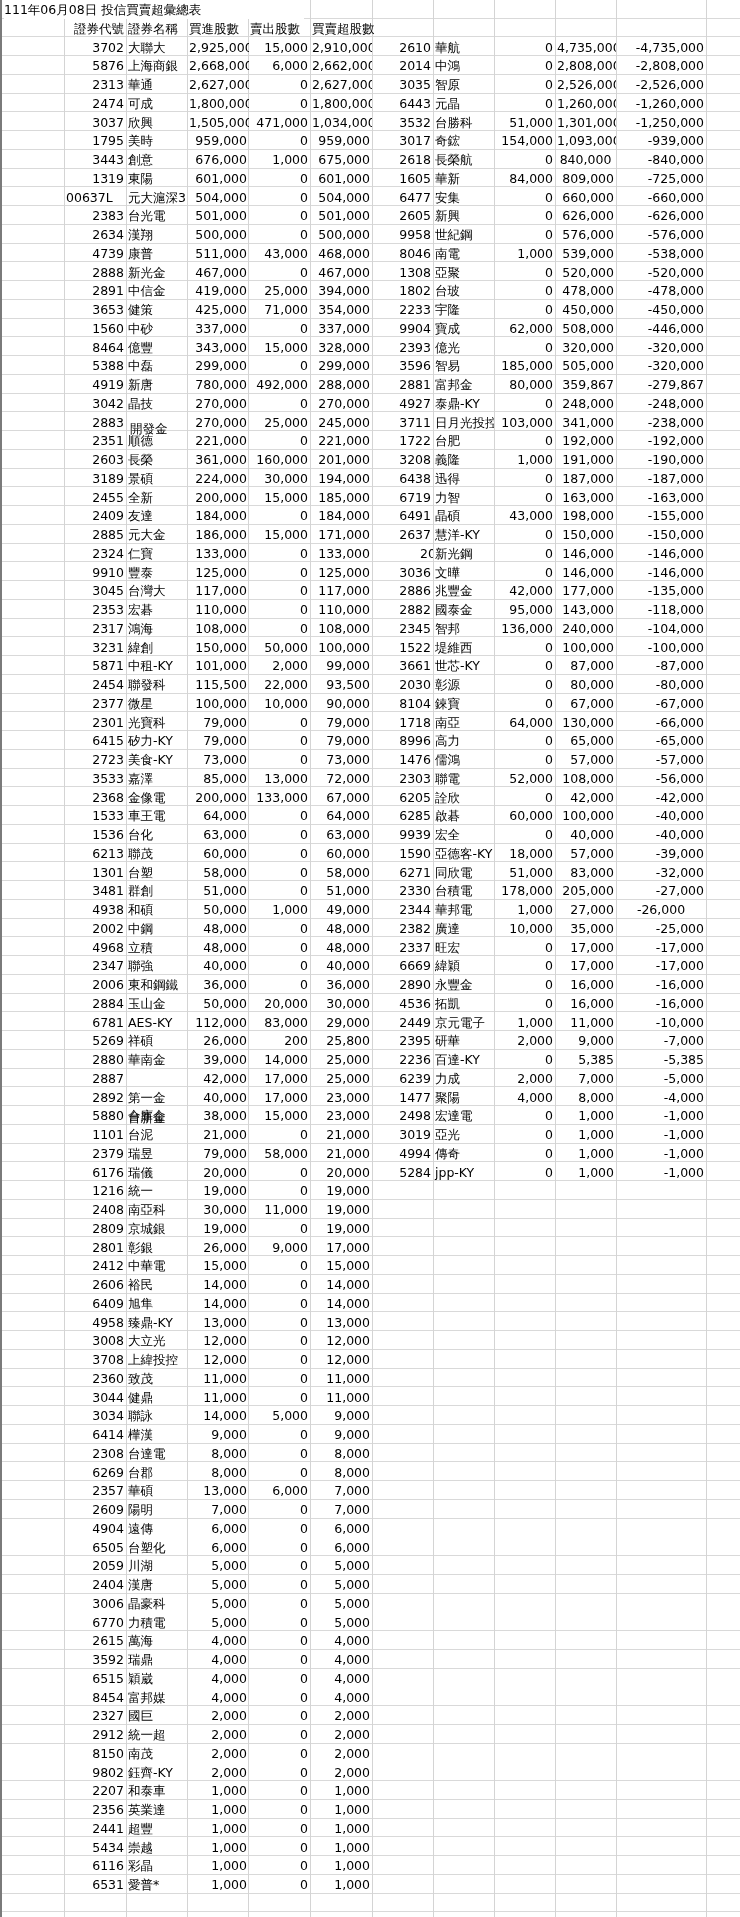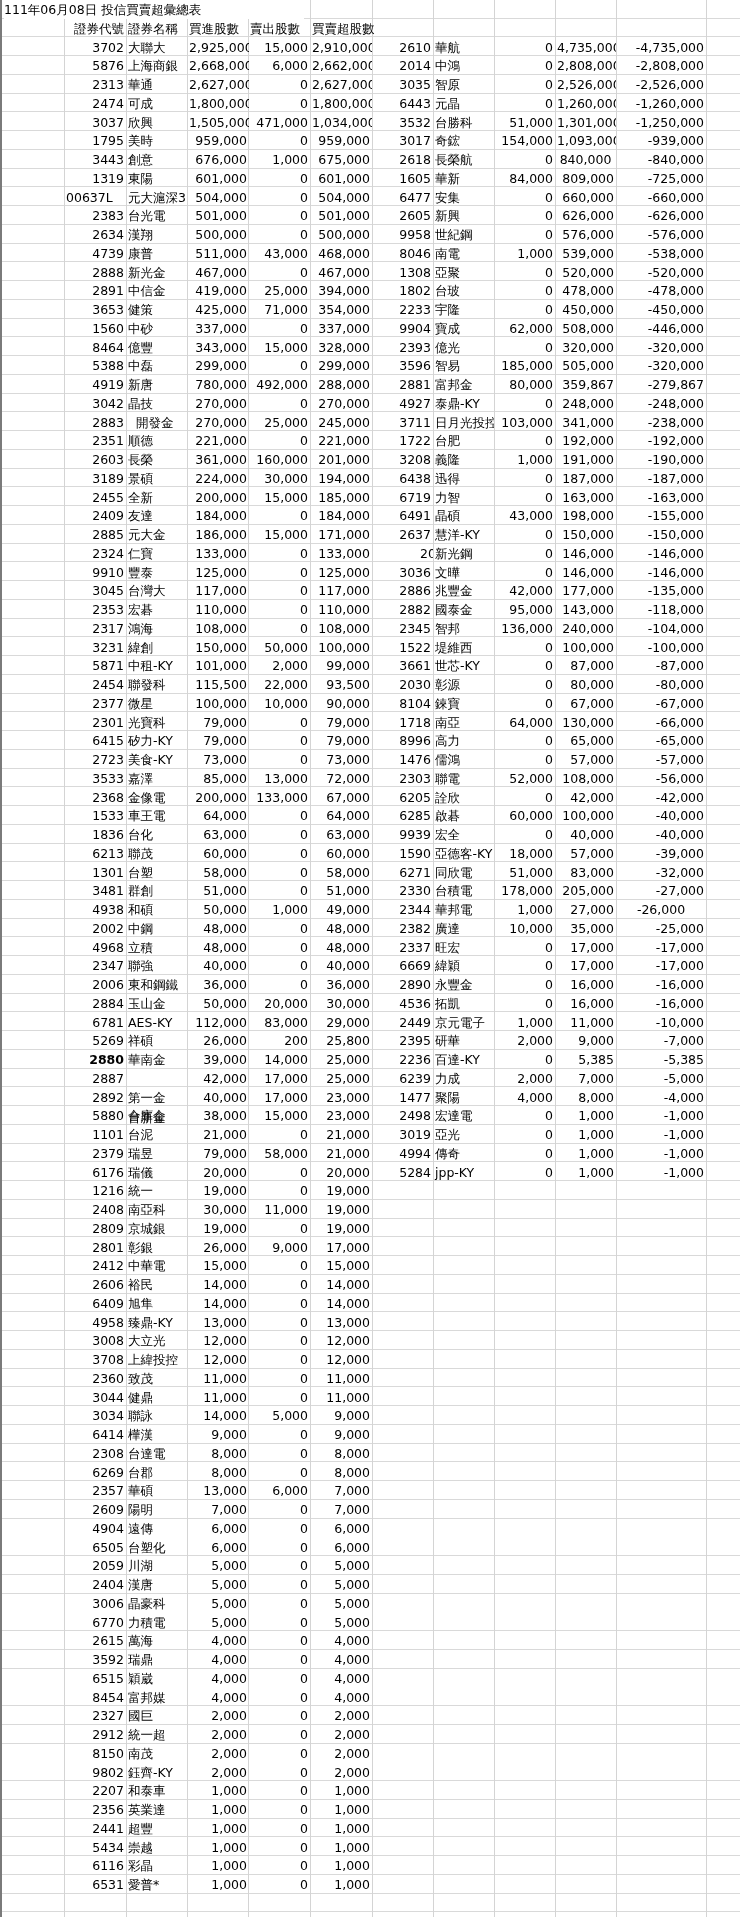--- a/index.html
+++ b/index.html
@@ -281,21 +281,21 @@
         <div class="cell r" style="left: 246px; width: 62px;">0</div>
         <div class="cell r" style="left: 308px; width: 62px;">270,000</div>
         <div class="cell r" style="left: 370px; width: 61px;">4927</div>
         <div class="cell l" style="left: 431px; width: 61px;">泰鼎-KY</div>
         <div class="cell r" style="left: 492px; width: 61px;">0</div>
         <div class="cell r" style="left: 553px; width: 61px;">248,000</div>
         <div class="cell r" style="left: 614px; width: 90px;">-248,000</div>
       </div>
       <div class="row" style="top: 412.5px;">
         <div class="cell r" style="left: 62px; width: 62px;">2883</div>
-        <div class="cell l" style="left: 132px; width: 86px;">開發金</div>
+        <div class="cell l" style="left: 126px; width: 86px; margin-top: 6px;">開發金</div>
         <div class="cell r" style="left: 185px; width: 62px;">270,000</div>
         <div class="cell r" style="left: 246px; width: 62px;">25,000</div>
         <div class="cell r" style="left: 308px; width: 62px;">245,000</div>
         <div class="cell r" style="left: 370px; width: 61px;">3711</div>
         <div class="cell l" style="left: 431px; width: 61px;">日月光投控</div>
         <div class="cell r" style="left: 492px; width: 61px;">103,000</div>
         <div class="cell r" style="left: 553px; width: 61px;">341,000</div>
         <div class="cell r" style="left: 614px; width: 90px;">-238,000</div>
       </div>
       <div class="row" style="top: 431.25px;">
@@ -544,21 +544,21 @@
         <div class="cell r" style="left: 185px; width: 62px;">64,000</div>
         <div class="cell r" style="left: 246px; width: 62px;">0</div>
         <div class="cell r" style="left: 308px; width: 62px;">64,000</div>
         <div class="cell r" style="left: 370px; width: 61px;">6285</div>
         <div class="cell l" style="left: 431px; width: 61px;">啟碁</div>
         <div class="cell r" style="left: 492px; width: 61px;">60,000</div>
         <div class="cell r" style="left: 553px; width: 61px;">100,000</div>
         <div class="cell r" style="left: 614px; width: 90px;">-40,000</div>
       </div>
       <div class="row" style="top: 825px;">
-        <div class="cell r" style="left: 62px; width: 62px;">1836</div>
+        <div class="cell r" style="left: 62px; width: 62px;">1536</div>
         <div class="cell l" style="left: 124px; width: 62px;">台化</div>
         <div class="cell r" style="left: 185px; width: 62px;">63,000</div>
         <div class="cell r" style="left: 246px; width: 62px;">0</div>
         <div class="cell r" style="left: 308px; width: 62px;">63,000</div>
         <div class="cell r" style="left: 370px; width: 61px;">9939</div>
         <div class="cell l" style="left: 431px; width: 61px;">宏全</div>
         <div class="cell r" style="left: 492px; width: 61px;">0</div>
         <div class="cell r" style="left: 553px; width: 61px;">40,000</div>
         <div class="cell r" style="left: 614px; width: 90px;">-40,000</div>
       </div>
@@ -688,21 +688,21 @@
         <div class="cell r" style="left: 185px; width: 62px;">26,000</div>
         <div class="cell r" style="left: 246px; width: 62px;">200</div>
         <div class="cell r" style="left: 308px; width: 62px;">25,800</div>
         <div class="cell r" style="left: 370px; width: 61px;">2395</div>
         <div class="cell l" style="left: 431px; width: 61px;">研華</div>
         <div class="cell r" style="left: 492px; width: 61px;">2,000</div>
         <div class="cell r" style="left: 553px; width: 61px;">9,000</div>
         <div class="cell r" style="left: 614px; width: 90px;">-7,000</div>
       </div>
       <div class="row" style="top: 1050px;">
-        <div class="cell r" style="left: 62px; width: 62px; font-weight: bold;">2880</div>
+        <div class="cell r" style="left: 62px; width: 62px;">2880</div>
         <div class="cell l" style="left: 124px; width: 62px;">華南金</div>
         <div class="cell r" style="left: 185px; width: 62px;">39,000</div>
         <div class="cell r" style="left: 246px; width: 62px;">14,000</div>
         <div class="cell r" style="left: 308px; width: 62px;">25,000</div>
         <div class="cell r" style="left: 370px; width: 61px;">2236</div>
         <div class="cell l" style="left: 431px; width: 61px;">百達-KY</div>
         <div class="cell r" style="left: 492px; width: 61px;">0</div>
         <div class="cell r" style="left: 553px; width: 61px;">5,385</div>
         <div class="cell r" style="left: 614px; width: 90px;">-5,385</div>
       </div>

